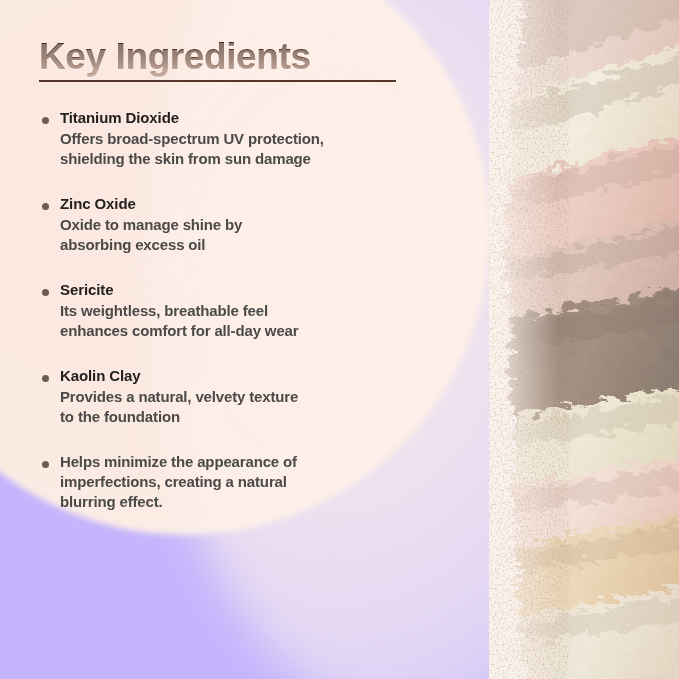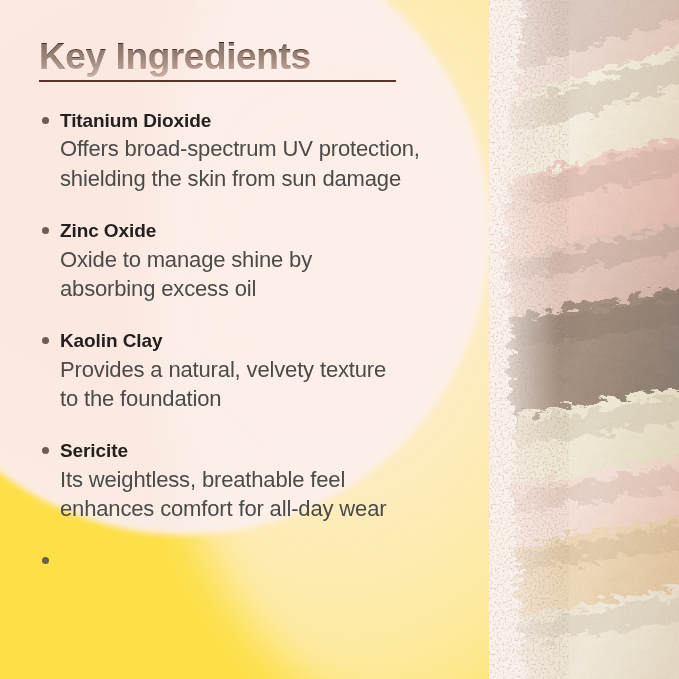--- a/index.html
+++ b/index.html
@@ -7,21 +7,21 @@
   html, body {
     width:679px; height:679px;
     overflow:hidden;
     background:#fdf3ed;
     font-family:"Liberation Sans", sans-serif;
   }
 
   #canvas {
     position:relative;
     width:679px; height:679px;
-    background:#fde047;
+    background:#c4b5fd;
     overflow:hidden;
   }
 
   
   .bg-circle {
     position:absolute;
     left:-120px; top:-75px;
     width:610px; height:610px;
     border-radius:50%;
     background:radial-gradient(circle at 42% 44%,
@@ -80,30 +80,30 @@
 
   .bullet {
     position:absolute;
     left:3px; top:9px;
     width:7px; height:7px;
     border-radius:50%;
     background:#6d5c51;
   }
 
   .ing-name {
-    font-size:19px;
+    font-size:15px;
     font-weight:bold;
     color:#242020;
     letter-spacing:-0.1px;
     line-height:1.35;
     margin-bottom:1px;
   }
   .ing-desc {
-    font-size:22px;
-    font-weight:400;
+    font-size:15px;
+    font-weight:700;
     color:#4b4a48;
     line-height:1.33;
     letter-spacing:-0.15px;
     white-space:pre-line;
   }
 
   
   .powder {
     position:absolute;
     right:0; top:0;
@@ -242,32 +242,35 @@
 
       <li class="ing-item">
         <span class="bullet"></span>
         <div class="ing-name">Zinc Oxide</div>
         <div class="ing-desc">Oxide to manage shine by
 absorbing excess oil</div>
       </li>
 
       <li class="ing-item">
         <span class="bullet"></span>
+        <div class="ing-name">Sericite</div>
+        <div class="ing-desc">Its weightless, breathable feel
+enhances comfort for all-day wear</div>
+      </li>
+
+      <li class="ing-item">
+        <span class="bullet"></span>
         <div class="ing-name">Kaolin Clay</div>
         <div class="ing-desc">Provides a natural, velvety texture
 to the foundation</div>
       </li>
 
       <li class="ing-item">
         <span class="bullet"></span>
-        <div class="ing-name">Sericite</div>
-        <div class="ing-desc">Its weightless, breathable feel
-enhances comfort for all-day wear</div>
-      </li>
-
-      <li class="ing-item">
-        <span class="bullet"></span>
+        <div class="ing-desc">Helps minimize the appearance of
+imperfections, creating a natural
+blurring effect.</div>
       </li>
 
     </ul>
   </div>
 
 </div>
 
 </body></html>

